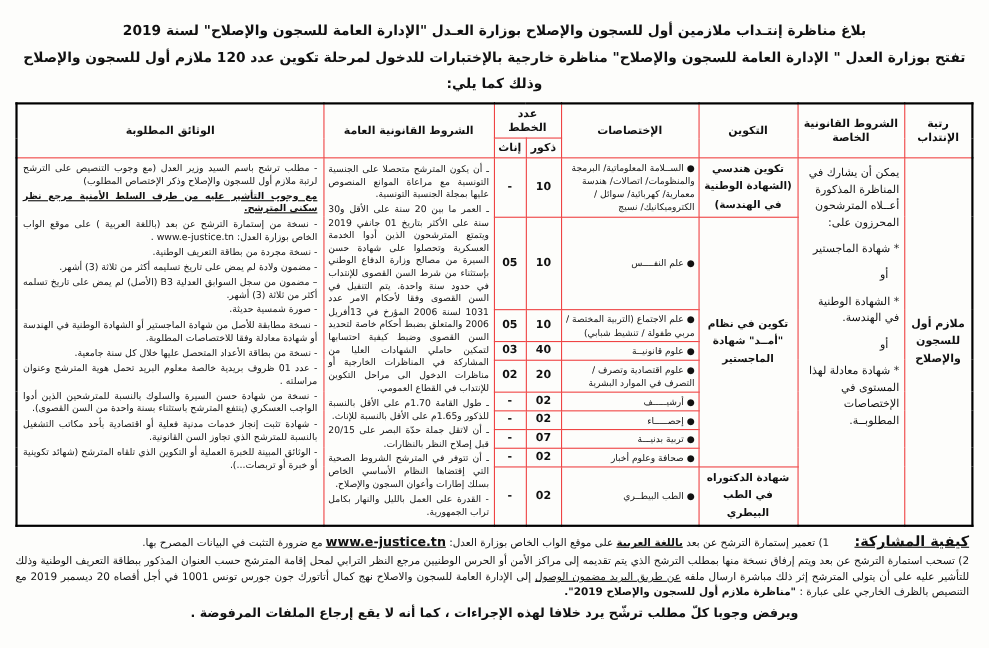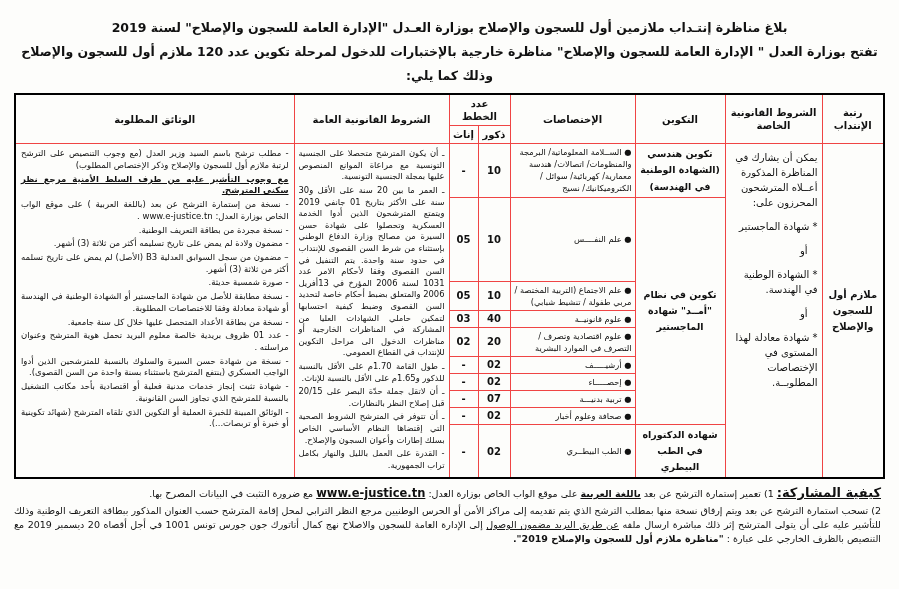--- a/index.html
+++ b/index.html
@@ -56,21 +56,21 @@
   .general-cell .item { margin-bottom: 2px; text-align: justify; }
   .docs-cell { font-size: 8.5px; line-height: 1.38; padding: 4px 5px !important; }
   .docs-cell .item { margin-bottom: 2px; text-align: justify; }
   .bold-underline { font-weight: bold; text-decoration: underline; }
 
   
   .footer { margin-top: 4px; }
   .deadline { font-weight: bold; font-size: 11.5px; margin: 2px 4px 4px 0; }
   .method-line { font-size: 9.5px; margin: 1px 4px 0 0; line-height: 1.5; }
   .method-heading {
-    font-weight: bold; font-size: 13px; text-decoration: underline; margin-left: 0;
+    font-weight: bold; font-size: 13px; text-decoration: underline; margin-left: 20px;
   }
   .web-link { font-weight: bold; text-decoration: underline; font-size: 11.5px; direction: ltr; unicode-bidi: embed; }
   .step2 { text-align: justify; }
   .quote-bold { font-weight: bold; }
   .u-part { text-decoration: underline; }
   .rejection { font-weight: bold; font-size: 11.5px; text-align: center; margin-top: 3px; }
 </style>
 </head>
 <body>
 
@@ -200,15 +200,16 @@
 
     <div class="method-line">
       <span class="method-heading">كيفية المشاركة:</span>
       <span>1) تعمير إستمارة الترشح عن بعد </span><span class="bold-underline">باللغة العربية</span><span> على موقع الواب الخاص بوزارة العدل: </span><span class="web-link">www.e-justice.tn</span><span>  مع ضرورة التثبت في البيانات المصرح بها.</span>
     </div>
 
     <div class="method-line step2">
       <span>2) تسحب استمارة الترشح عن بعد ويتم إرفاق نسخة منها بمطلب الترشح الذي يتم تقديمه إلى مراكز الأمن أو الحرس الوطنيين مرجع النظر الترابي لمحل إقامة المترشح  حسب العنوان المذكور ببطاقة التعريف الوطنية وذلك للتأشير عليه على أن يتولى المترشح إثر ذلك مباشرة ارسال ملفه </span><span class="u-part">عن طريق البريد مضمون الوصول</span><span> إلى الإدارة العامة للسجون والاصلاح نهج كمال أتاتورك جون جورس تونس 1001 في أجل أقصاه 20 ديسمبر 2019 مع التنصيص بالظرف الخارجي على عبارة : </span><span class="quote-bold">"مناظرة ملازم أول للسجون والإصلاح 2019".</span>
     </div>
 
+    <div class="rejection">ويرفض وجوبا كلّ مطلب ترشّح يرد خلافا لهذه الإجراءات ، كما أنه لا يقع إرجاع الملفات المرفوضة .</div>
   </div>
 
 </div>
 
 </body></html>

